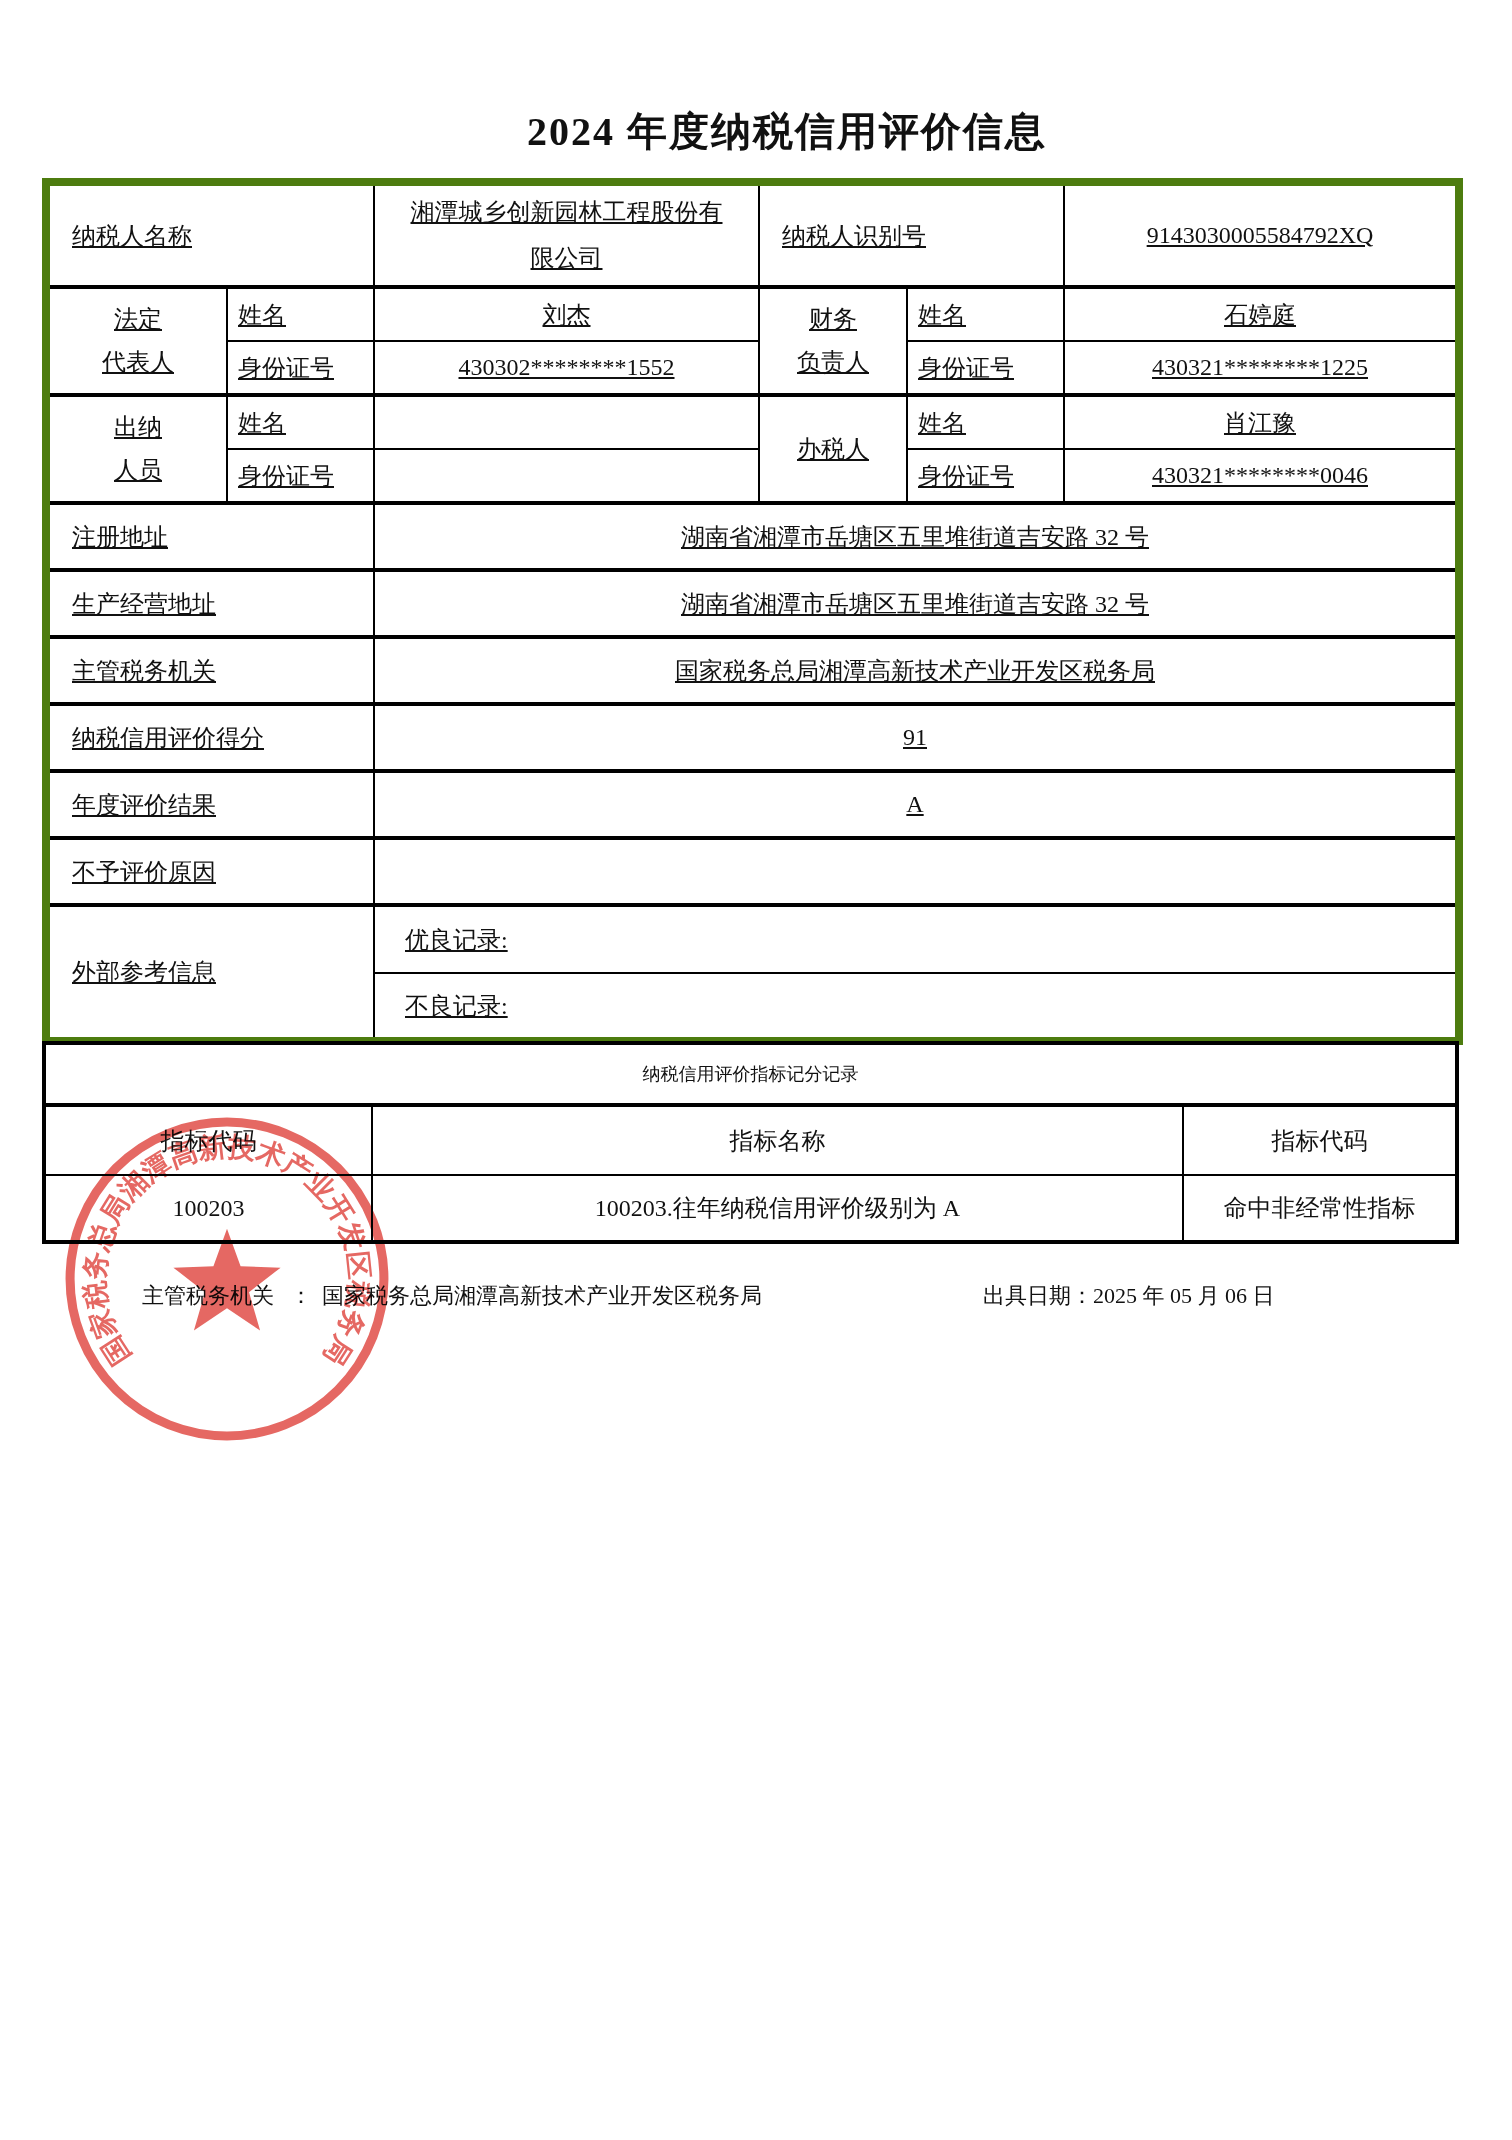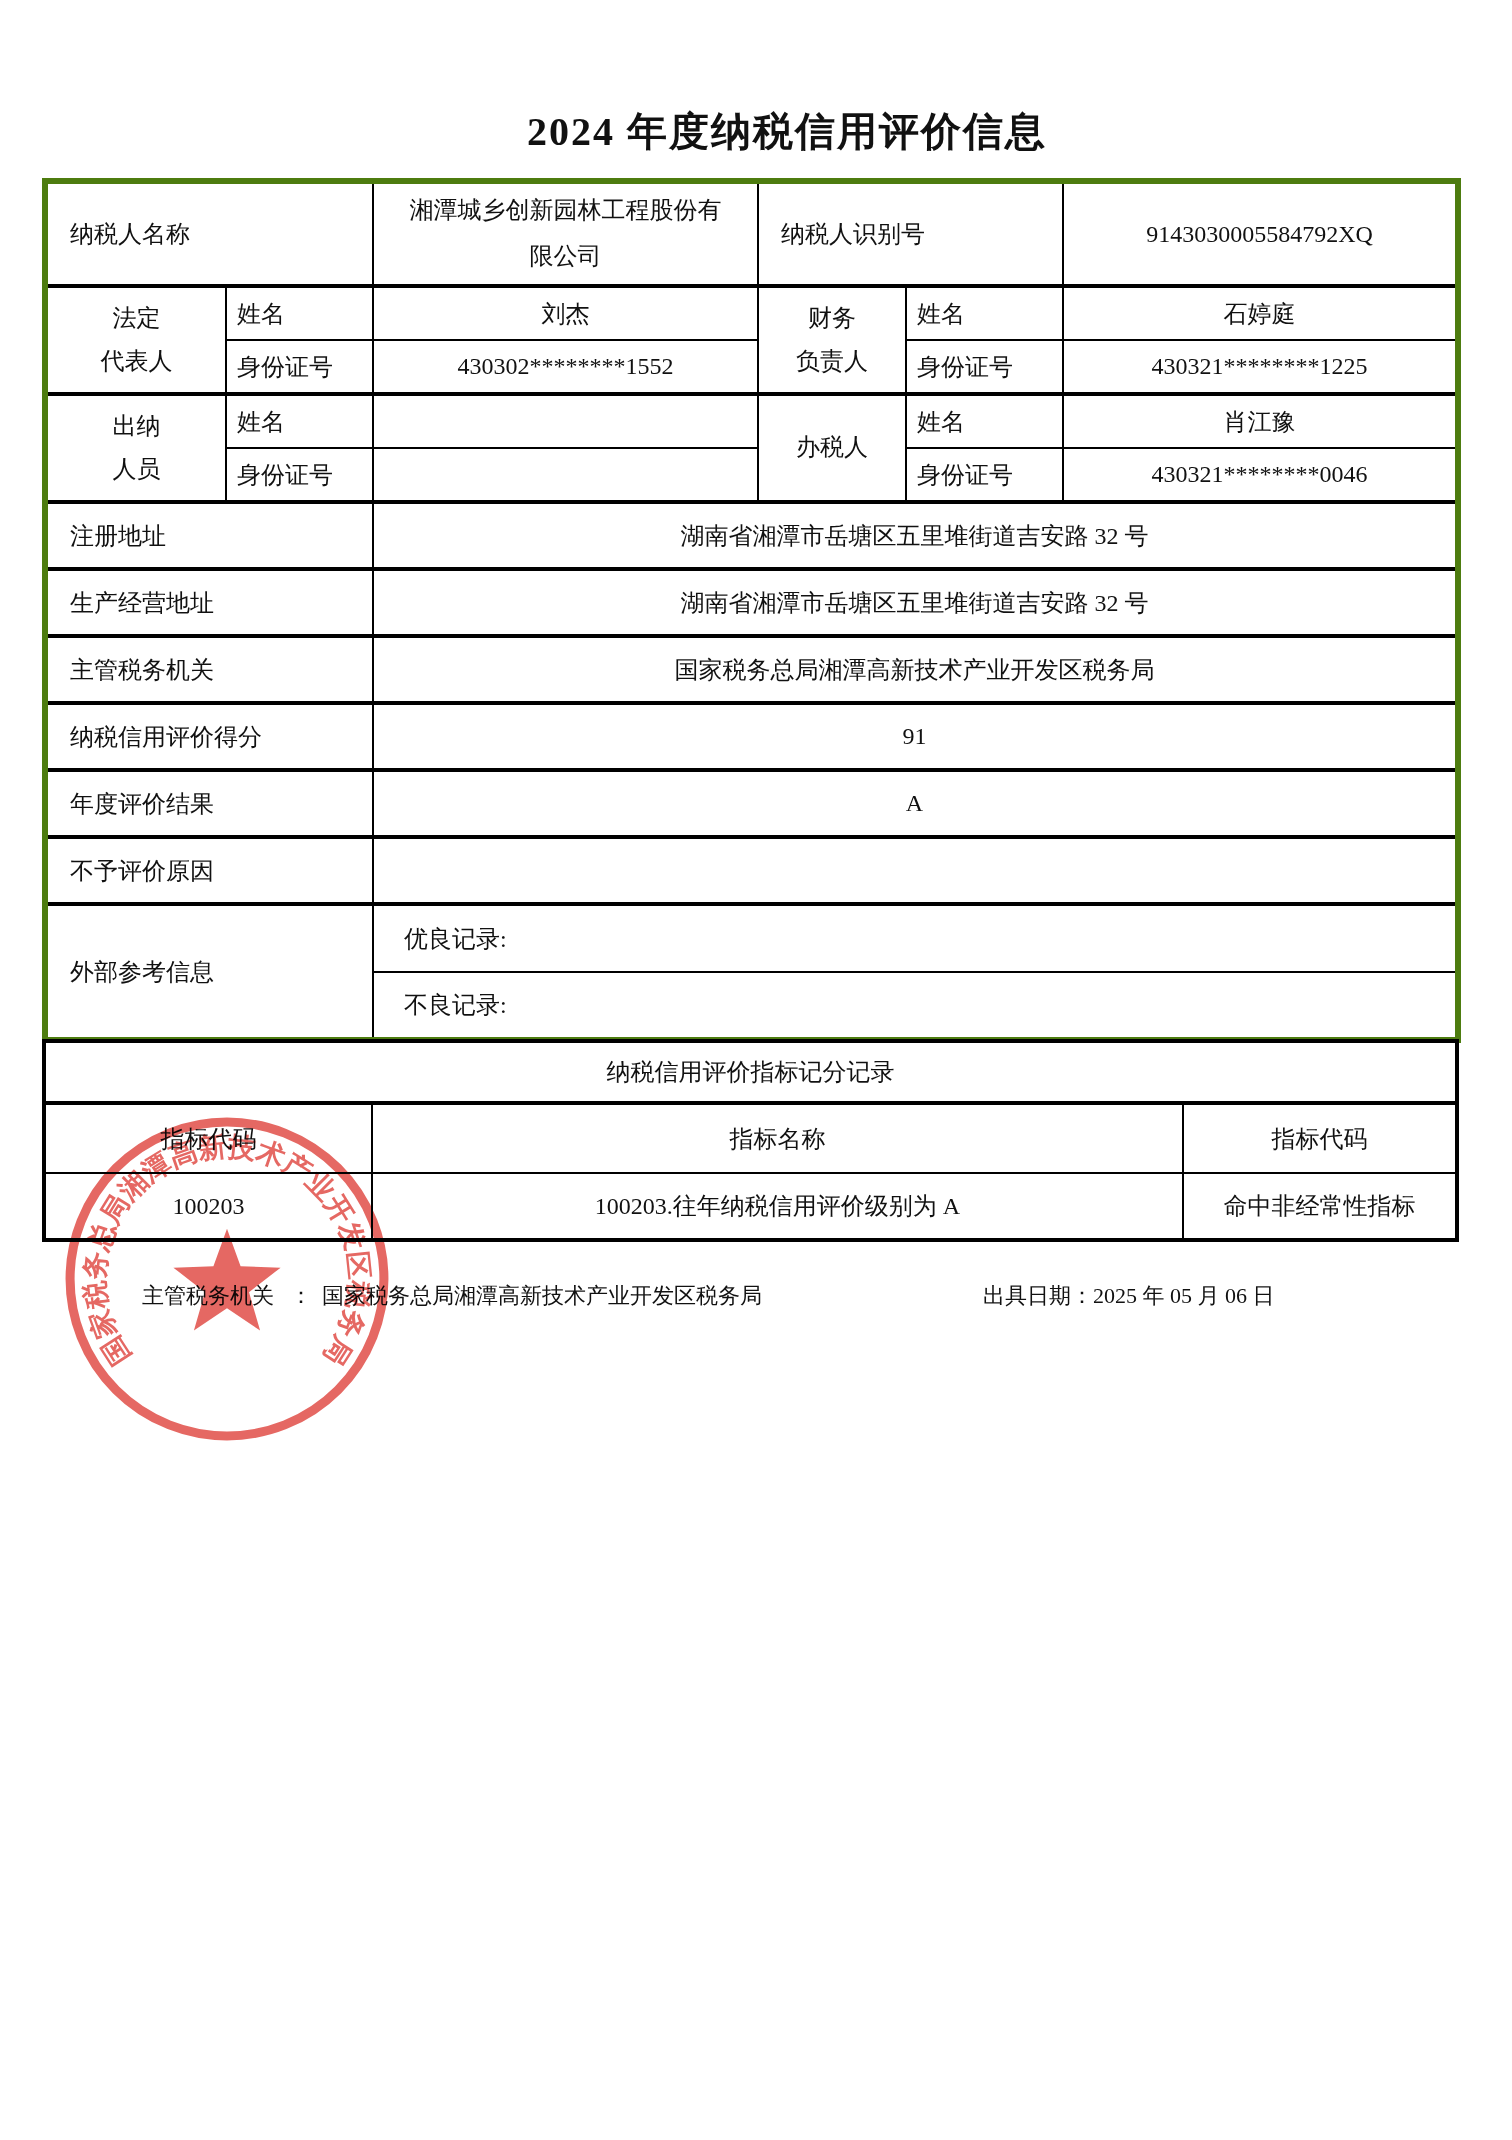--- a/index.html
+++ b/index.html
@@ -15,35 +15,35 @@
     text-align:center;font-size:40px;font-weight:bold;letter-spacing:2px;
     margin:0;
     padding-left:31px;
   }
 
   .tbl-wrap{position:absolute;left:42px;top:178px;width:1413px;}
   table{
     border-collapse:collapse;table-layout:fixed;width:1413px;
     font-size:24px;
   }
-  table.main{border:6px solid #4d7c0f;}
+  table.main{border:8px solid #4d7c0f;text-decoration:underline;}
   table.ind{border:4px solid #000;margin-top:-4px;}
   td{
     border:2px solid #000;
     padding:4px 10px;
     vertical-align:middle;
     overflow:hidden;
   }
   tr.bt td{border-top:4px solid #000;}
   td.lab{text-align:left;padding-left:22px;}
   td.val{text-align:center;}
   td.stack{text-align:center;white-space:pre-line;line-height:1.8;padding-left:4px;padding-right:4px;}
   td.sub{text-align:left;margin-left:16px;}
   td.rec{text-align:left;padding-left:30px;}
-  td.band{text-align:center;font-size:24px;}
+  td.band{text-align:center;font-size:18px;}
   td.cwrap{padding-left:26px;padding-right:26px;line-height:1.9;}
   .h105{height:105px;} .h54{height:54px;} .h67{height:67px;}
   .h68{height:68px;} .h62{height:62px;} .h70{height:70px;}
 
   .footer{
     position:absolute;left:142px;top:1278px;width:1260px;
     font-size:22px;line-height:1.62;
   }
   .footer-left{display:inline-block;width:662px;vertical-align:top;}
   .footer-left .sep{margin:0 10px 0 16px;}

